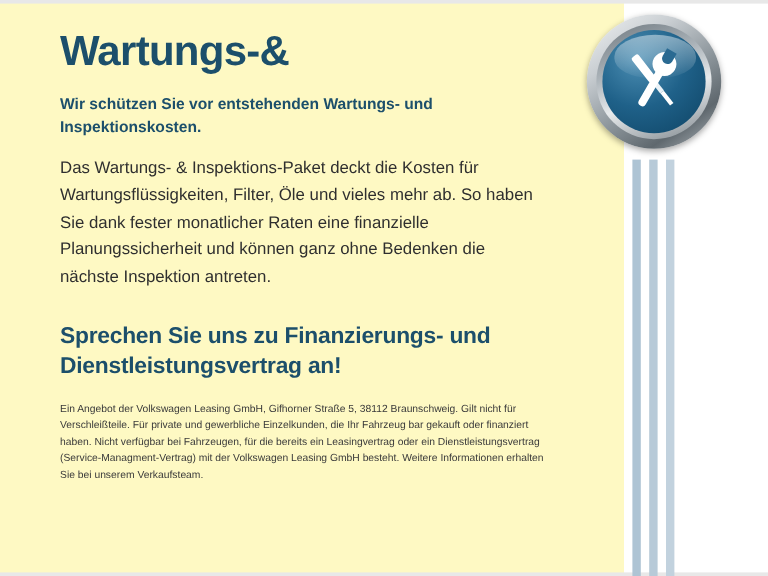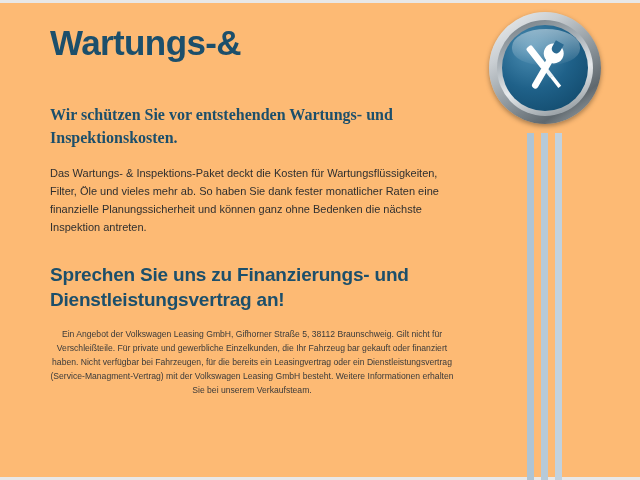--- a/index.html
+++ b/index.html
@@ -8,23 +8,23 @@
   }
   body {
     width: 640px;
     height: 480px;
     background: #ffffff;
     font-family: "Liberation Sans", sans-serif;
     overflow: hidden;
   }
   .page {
     position: relative;
-    width: 640px;
+    width: 520px;
     height: 480px;
-    background: #fdba74;
+    background: #fef9c3;
     box-sizing: border-box;
   }
 
   
   .rule-top {
     position: absolute;
     left: 0;
     top: 0;
     width: 640px;
     height: 3px;
@@ -52,31 +52,30 @@
     font-weight: bold;
     color: #1c4f6b;
     letter-spacing: -0.6px;
     margin: 0 0 0 0;
   }
   .headline .line2 {
     display: block;
   }
 
   .lead {
-    margin-top: 38px;
-    font-size: 16px;
+    margin-top: 13px;
+    font-size: 13px;
     font-weight: bold;
     color: #1c4f6b;
     line-height: 1.45;
-    font-family: Liberation Serif, serif;
   }
 
   .body-copy {
     margin-top: 13px;
-    font-size: 11px;
+    font-size: 14px;
     color: #2f2f2f;
     line-height: 1.62;
     width: 400px;
   }
 
   .subhead {
     margin-top: 26px;
     font-size: 19px;
     font-weight: bold;
     color: #1c4f6b;
@@ -86,21 +85,20 @@
   .subhead .line2 {
     display: block;
   }
 
   .legal {
     margin-top: 14px;
     font-size: 8.6px;
     color: #3a3a3a;
     line-height: 1.62;
     width: 404px;
-    text-align: center;
   }
 
   
   .bars {
     position: absolute;
     left: 527px;
     top: 133px;
     width: 60px;
     height: 347px;
   }

